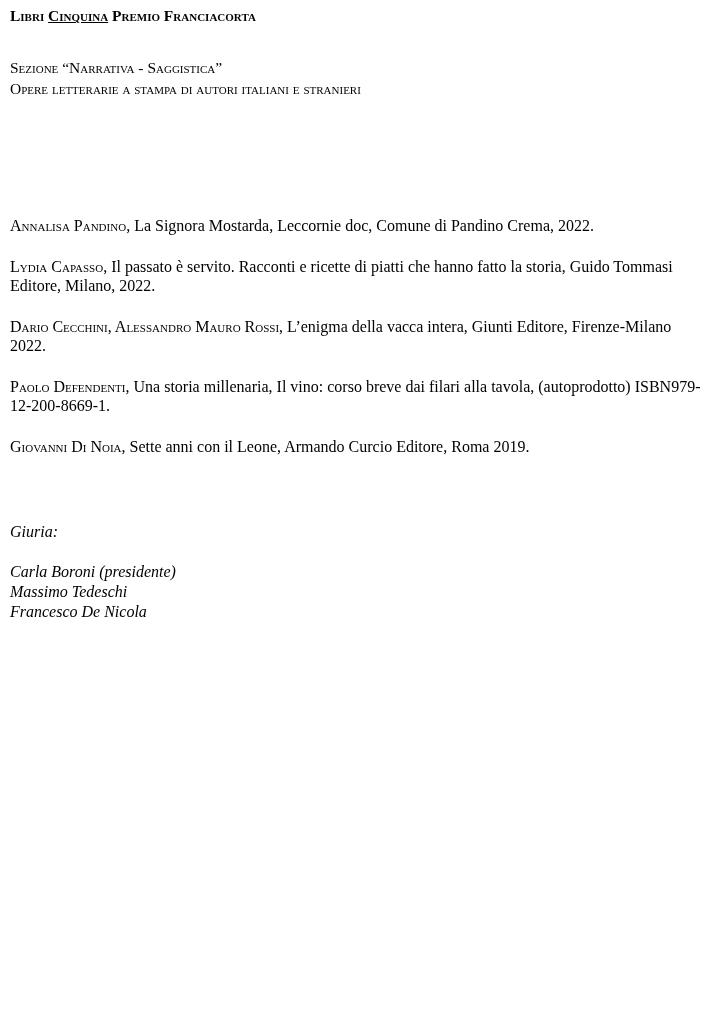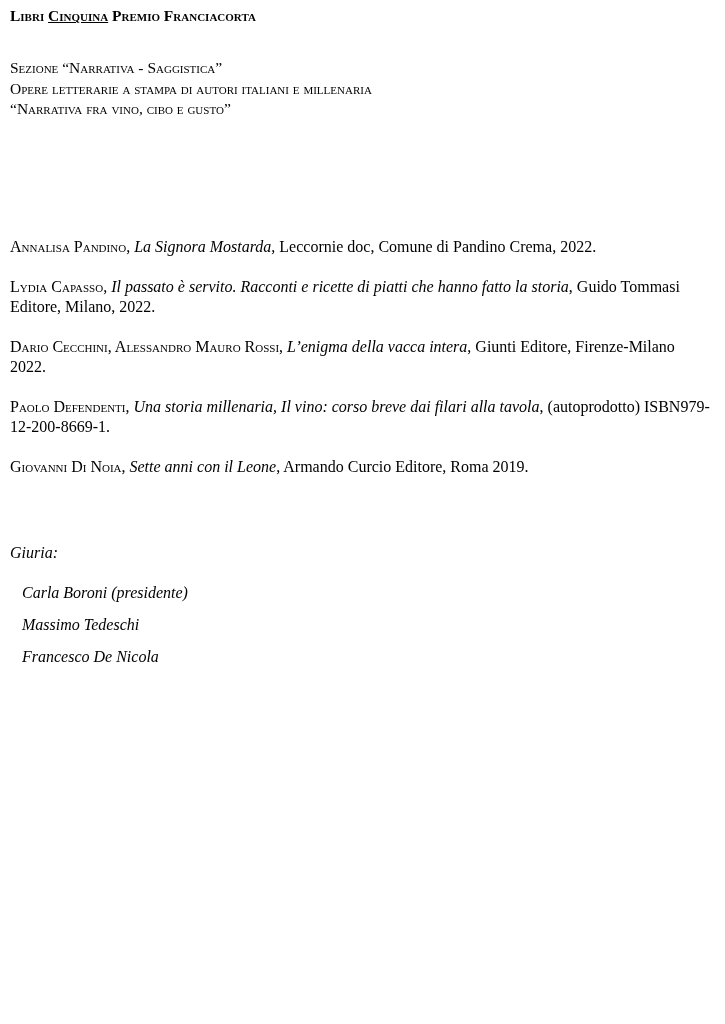--- a/index.html
+++ b/index.html
@@ -61,48 +61,46 @@
     line-height: 19.5px;
   }
   .entry {
     margin: 0 0 21px 0;
     text-align: left;
   }
   .entry:last-child {
     margin-bottom: 0;
   }
   .it {
-    font-style: italic;
   }
 
   .jury-block {
     margin-top: 66px;
     font-size: 16px;
     line-height: 20px;
     font-style: italic;
   }
   .jury-label {
     margin: 0 0 20px 0;
   }
   .jury-name {
-    margin: 12px;
+    margin: 0;
   }
 </style>
 </head>
 <body>
 
 <div class="page">
   <div class="content">
 
     <p class="title sc"><span>Libri </span><span class="u">Cinquina</span><span> Premio Franciacorta</span></p>
 
     <div class="section-block">
       <p class="section-line sc">Sezione “Narrativa - Saggistica”</p>
-      <p class="section-line sc">Opere letterarie a stampa di autori italiani e millenaria</p>
-      <p class="section-line sc">“Narrativa fra vino, cibo e gusto”</p>
+      <p class="section-line sc">Opere letterarie a stampa di autori italiani e stranieri</p>
     </div>
 
     <div class="entries">
 
       <p class="entry"><span class="sc">Annalisa Pandino</span><span>, </span><span class="it">La Signora Mostarda</span><span>, Leccornie doc, Comune di Pandino Crema, 2022.</span></p>
 
       <p class="entry"><span class="sc">Lydia Capasso</span><span>, </span><span class="it">Il passato è servito. Racconti e ricette di piatti che hanno fatto la storia</span><span>, Guido Tommasi Editore, Milano, 2022.</span></p>
 
       <p class="entry"><span class="sc">Dario Cecchini, Alessandro Mauro Rossi</span><span>, </span><span class="it">L’enigma della vacca intera</span><span>, Giunti Editore, Firenze-Milano 2022.</span></p>
 

